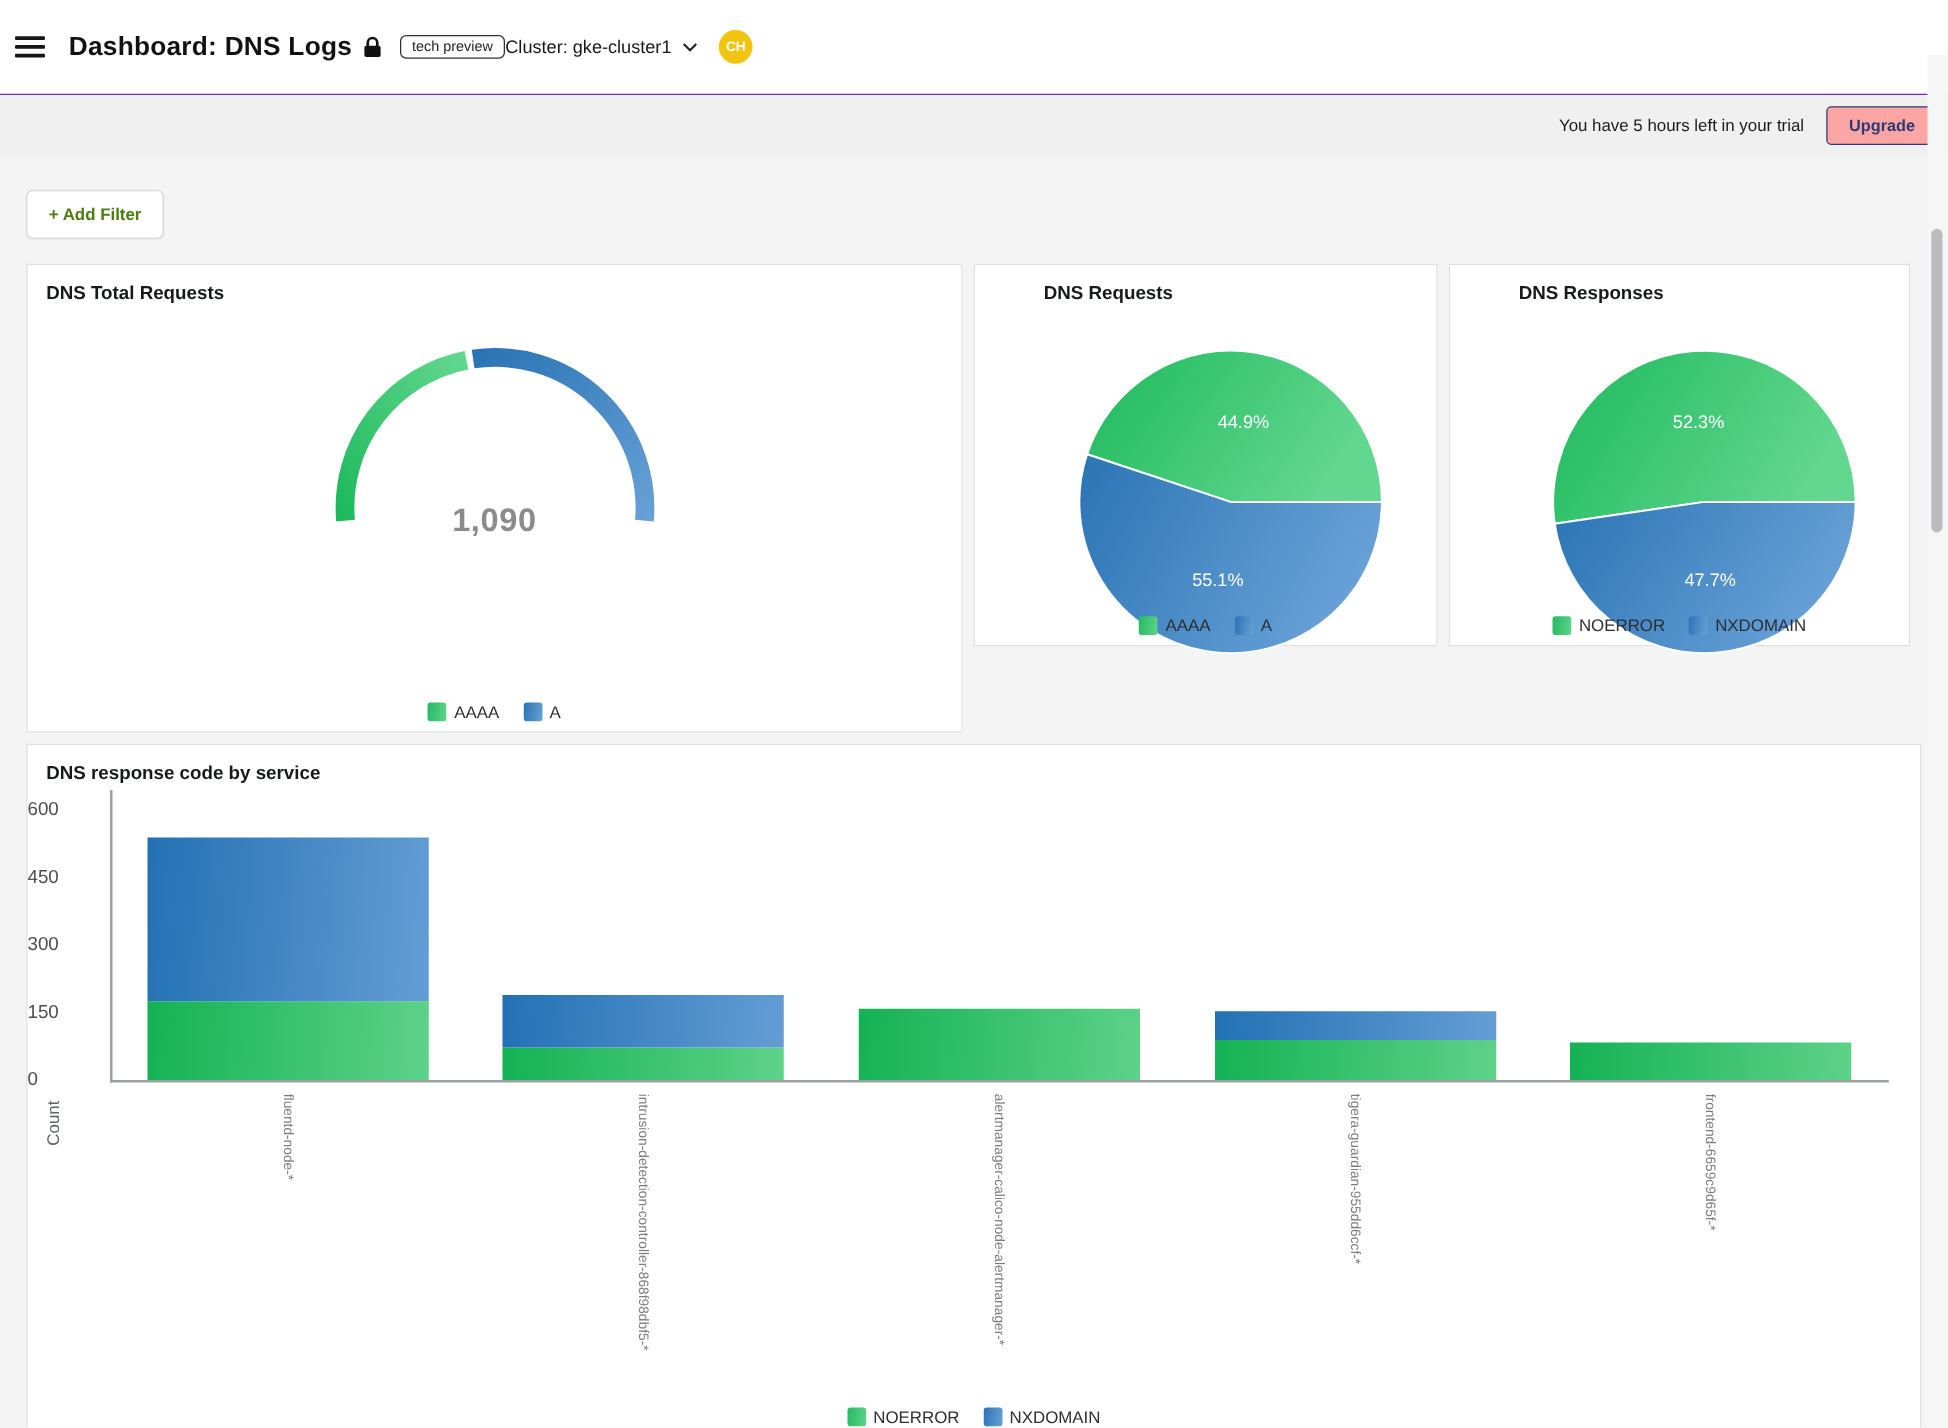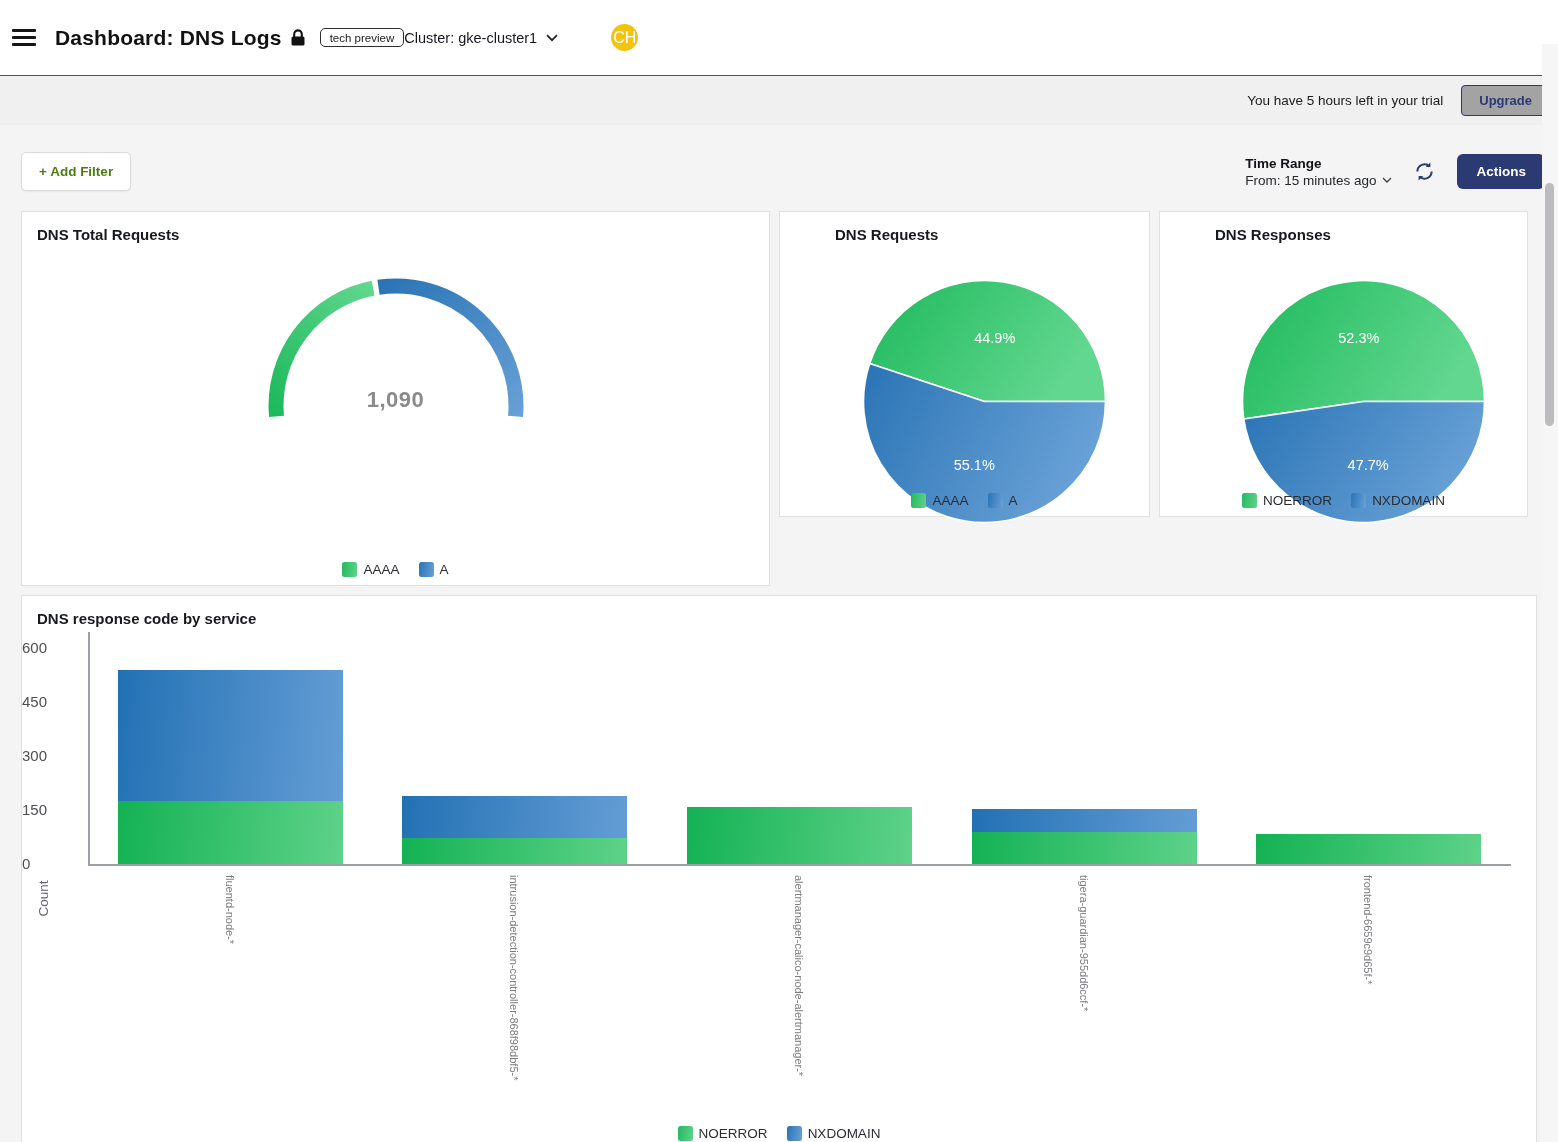--- a/index.html
+++ b/index.html
@@ -12,47 +12,47 @@
     display:flex;align-items:center;justify-content:flex-start;padding:16px 12px;}
   .tb-left{display:flex;align-items:center;}
   .hamburger{width:24px;display:flex;flex-direction:column;gap:4.5px;padding:3px 0;cursor:pointer;}
   .hamburger span{display:block;height:2.6px;background:#161616;border-radius:1px;}
   .page-title{font-size:21px;font-weight:800;color:#121212;margin:0 0 0 19px;letter-spacing:.2px;white-space:nowrap;}
   .lock{margin-left:9px;display:flex;align-items:center;}
   .badge{margin-left:15px;border:1.6px solid #2e2e2e;border-radius:5px;padding:2.5px 9px;font-size:11.5px;color:#1d1d1d;white-space:nowrap;}
   .tb-right{display:flex;align-items:center;gap:17px;padding-right:2px;}
   .cluster{display:flex;align-items:center;gap:9px;font-size:14.5px;color:#15171c;cursor:pointer;}
   .avatar{width:27px;height:27px;border-radius:50%;background:#f1c40f;color:#fff;
-    font-size:16px;font-weight:400;display:flex;align-items:center;justify-content:center;margin-left:36px;}
+    font-size:11px;font-weight:700;display:flex;align-items:center;justify-content:center;}
   
   .trial{height:49px;background:#f0f0f1;display:flex;align-items:center;justify-content:flex-end;gap:18px;padding-right:8px;}
   .trial-msg{font-size:13.5px;color:#1b1b1b;}
-  .upgrade{background:#a3a3a3;border:1px solid #2c3a74;color:#2c3a74;border-radius:4px;
+  .upgrade{background:#fca5a5;border:1px solid #2c3a74;color:#2c3a74;border-radius:4px;
     padding:7px 17px;font-size:13px;font-weight:700;font-family:inherit;cursor:pointer;}
   
   .toolbar{margin:27px 13px 0 21px;display:flex;justify-content:space-between;align-items:center;}
   .add-filter{background:#fff;border:1px solid #d9d9de;border-radius:5px;padding:11px 17px;
     color:#4d7c0f;font-weight:700;font-size:13.5px;font-family:inherit;box-shadow:0 1px 2px rgba(0,0,0,.06);cursor:pointer;}
   .toolbar-right{display:flex;align-items:center;gap:22px;}
   .time-range{cursor:pointer;}
   .tr-title{font-size:13.5px;font-weight:700;color:#101215;}
   .tr-value{font-size:13.5px;color:#26282c;margin-top:2px;display:flex;align-items:center;gap:6px;}
   .refresh{cursor:pointer;display:flex;align-items:center;}
   .actions{background:#2c3a74;color:#fff;border:none;border-radius:6px;padding:10px 19px;
     font-size:13.5px;font-weight:700;font-family:inherit;cursor:pointer;}
   
   .cards-row{margin:20px 21px 0;display:flex;gap:9px;}
   .card{background:#fff;border:1px solid #e0e0e2;box-sizing:border-box;position:relative;}
   .card h2{font-size:15px;font-weight:800;color:#17191c;margin:14px 0 0 15px;}
   .card-gauge{width:749px;height:375px;}
   .card-pie{width:371px;height:306px;padding-left:40px;}
   .card-pie.last{width:369px;}
   .gauge-wrap{width:260px;height:155px;margin:28px auto 0;position:relative;}
-  .gauge-value{position:absolute;left:0;right:0;top:116px;text-align:center;
-    font-size:22px;font-weight:700;color:#8b8b8b;letter-spacing:.5px;}
+  .gauge-value{position:absolute;left:0;right:0;top:130px;text-align:center;
+    font-size:26px;font-weight:700;color:#8b8b8b;letter-spacing:.5px;}
   .pie-wrap{width:245px;height:245px;margin:36px auto 0;position:relative;}
   .pie-label{position:absolute;color:#fff;font-size:14.5px;transform:translate(-50%,-50%);}
   .legend{position:absolute;bottom:8px;left:0;right:0;display:flex;justify-content:center;gap:19px;align-items:center;}
   .legend-item{display:flex;align-items:center;gap:6px;cursor:pointer;}
   .legend-label{font-size:13.5px;color:#2b2d31;}
   .swatch{width:15px;height:15px;border-radius:2.5px;}
   .swatch.green{background:linear-gradient(100deg,#25b862,#5fd48a);}
   .swatch.blue{background:linear-gradient(100deg,#2b73b5,#68a1d7);}
   
   .card-bar{margin:9px 21px 0;height:571px;}
@@ -101,40 +101,20 @@
   </div>
 </header>
 
 <div class="trial">
   <span class="trial-msg">You have 5 hours left in your trial</span>
   <button class="upgrade">Upgrade</button>
 </div>
 
 <div class="toolbar">
   <button class="add-filter">+ Add Filter</button>
-  <div class="toolbar-right">
-    <div class="time-range">
-      <div class="tr-title">Time Range</div>
-      <div class="tr-value">
-        <span>From: 15 minutes ago</span>
-        <svg width="10" height="7" viewBox="0 0 10 7">
-            <path d="M1 1l4 4 4-4" fill="none" stroke="#444" stroke-width="1.4"></path>
-          </svg>
-      </div>
-    </div>
-    <span class="refresh">
-      <svg width="21" height="21" viewBox="0 0 20 20">
-        <path d="M3.2 10a6.8 6.8 0 0 1 11.6-4.8" fill="none" stroke="#2c3a74" stroke-width="1.9"></path>
-        <path d="M15.6 1.4v4.4h-4.4z" fill="#2c3a74"></path>
-        <path d="M16.8 10a6.8 6.8 0 0 1-11.6 4.8" fill="none" stroke="#2c3a74" stroke-width="1.9"></path>
-        <path d="M4.4 18.6v-4.4h4.4z" fill="#2c3a74"></path>
-      </svg>
-    </span>
-    <button class="actions">Actions</button>
-  </div>
 </div>
 
 <div class="cards-row">
   <section class="card card-gauge">
     <h2>DNS Total Requests</h2>
     <div class="gauge-wrap" id="gauge0">
       <div class="gauge-value">1,090</div>
     <svg viewBox="0 0 260 155" width="260" height="155">
           <defs>
             <linearGradient id="ggG" x1="0" y1="1" x2="1" y2="0">

